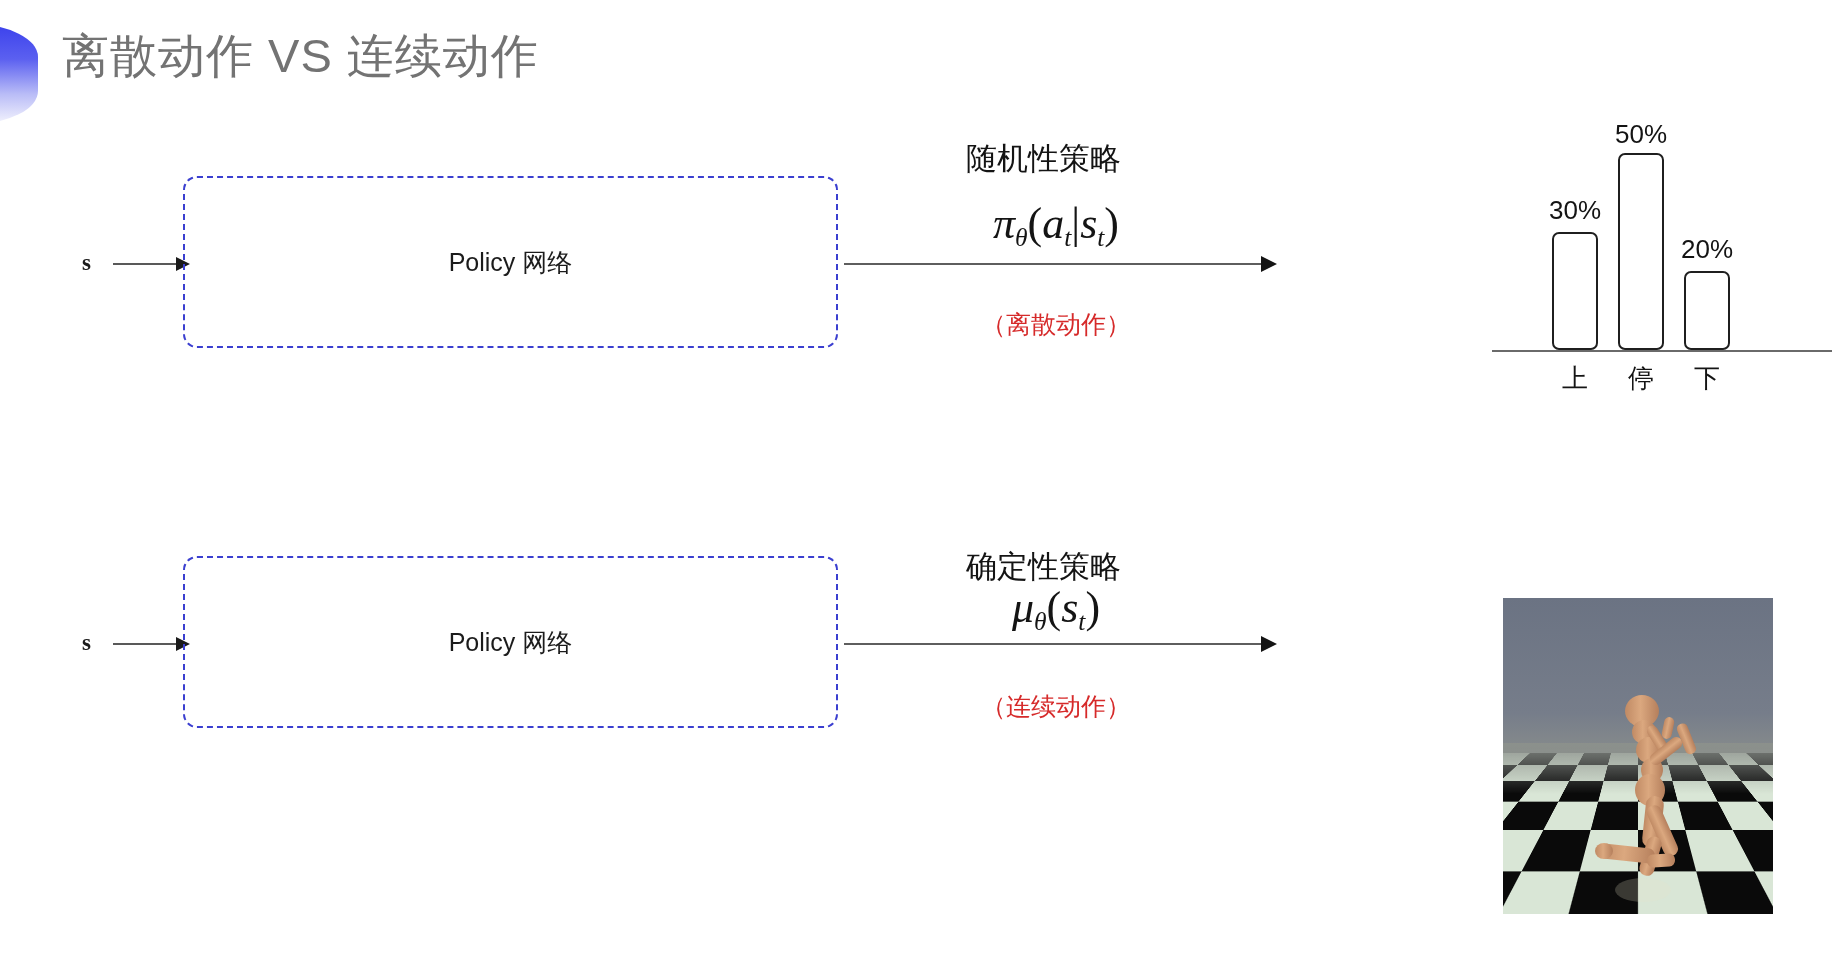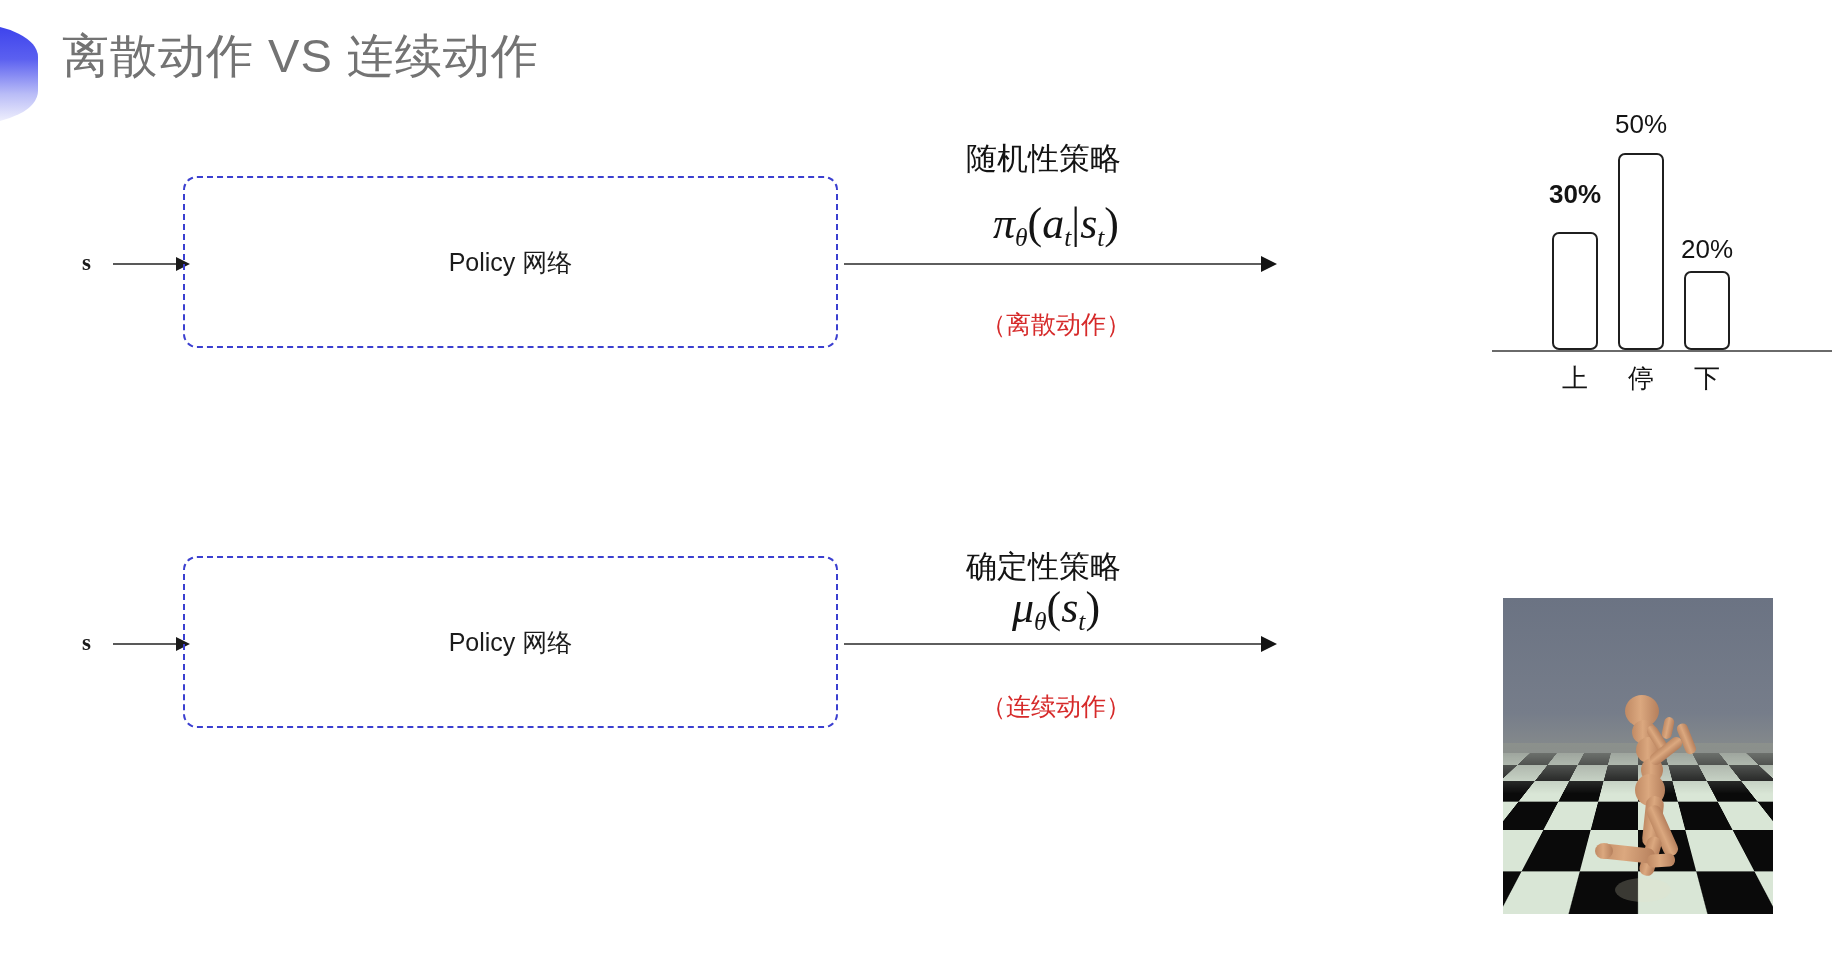--- a/index.html
+++ b/index.html
@@ -248,25 +248,25 @@
   </div>
 
   <div class="ann-note" style="left:966px; top:308px; width:180px;">（离散动作）</div>
 
   <div id="bar-chart">
     <div class="bar-plot">
       <div class="bar-axis"></div>
 
       <div class="bar-item" style="left:60px; bottom:60px;">
         <div class="bar-rect" style="height: 118px;"></div>
-        <div class="bar-value" style="bottom: 140px; font-weight: bold;">30%</div>
+        <div class="bar-value" style="bottom: 124px;">30%</div>
       </div>
       <div class="bar-item" style="left:126px; bottom:60px;">
         <div class="bar-rect" style="height: 197px;"></div>
-        <div class="bar-value" style="bottom: 210px;">50%</div>
+        <div class="bar-value" style="bottom: 200px;">50%</div>
       </div>
       <div class="bar-item" style="left:192px; bottom:60px;">
         <div class="bar-rect" style="height: 79px;"></div>
         <div class="bar-value" style="bottom: 85px;">20%</div>
       </div>
 
       <div class="bar-cat" style="left:83px;">上</div>
       <div class="bar-cat" style="left:149px;">停</div>
       <div class="bar-cat" style="left:215px;">下</div>
     </div>

